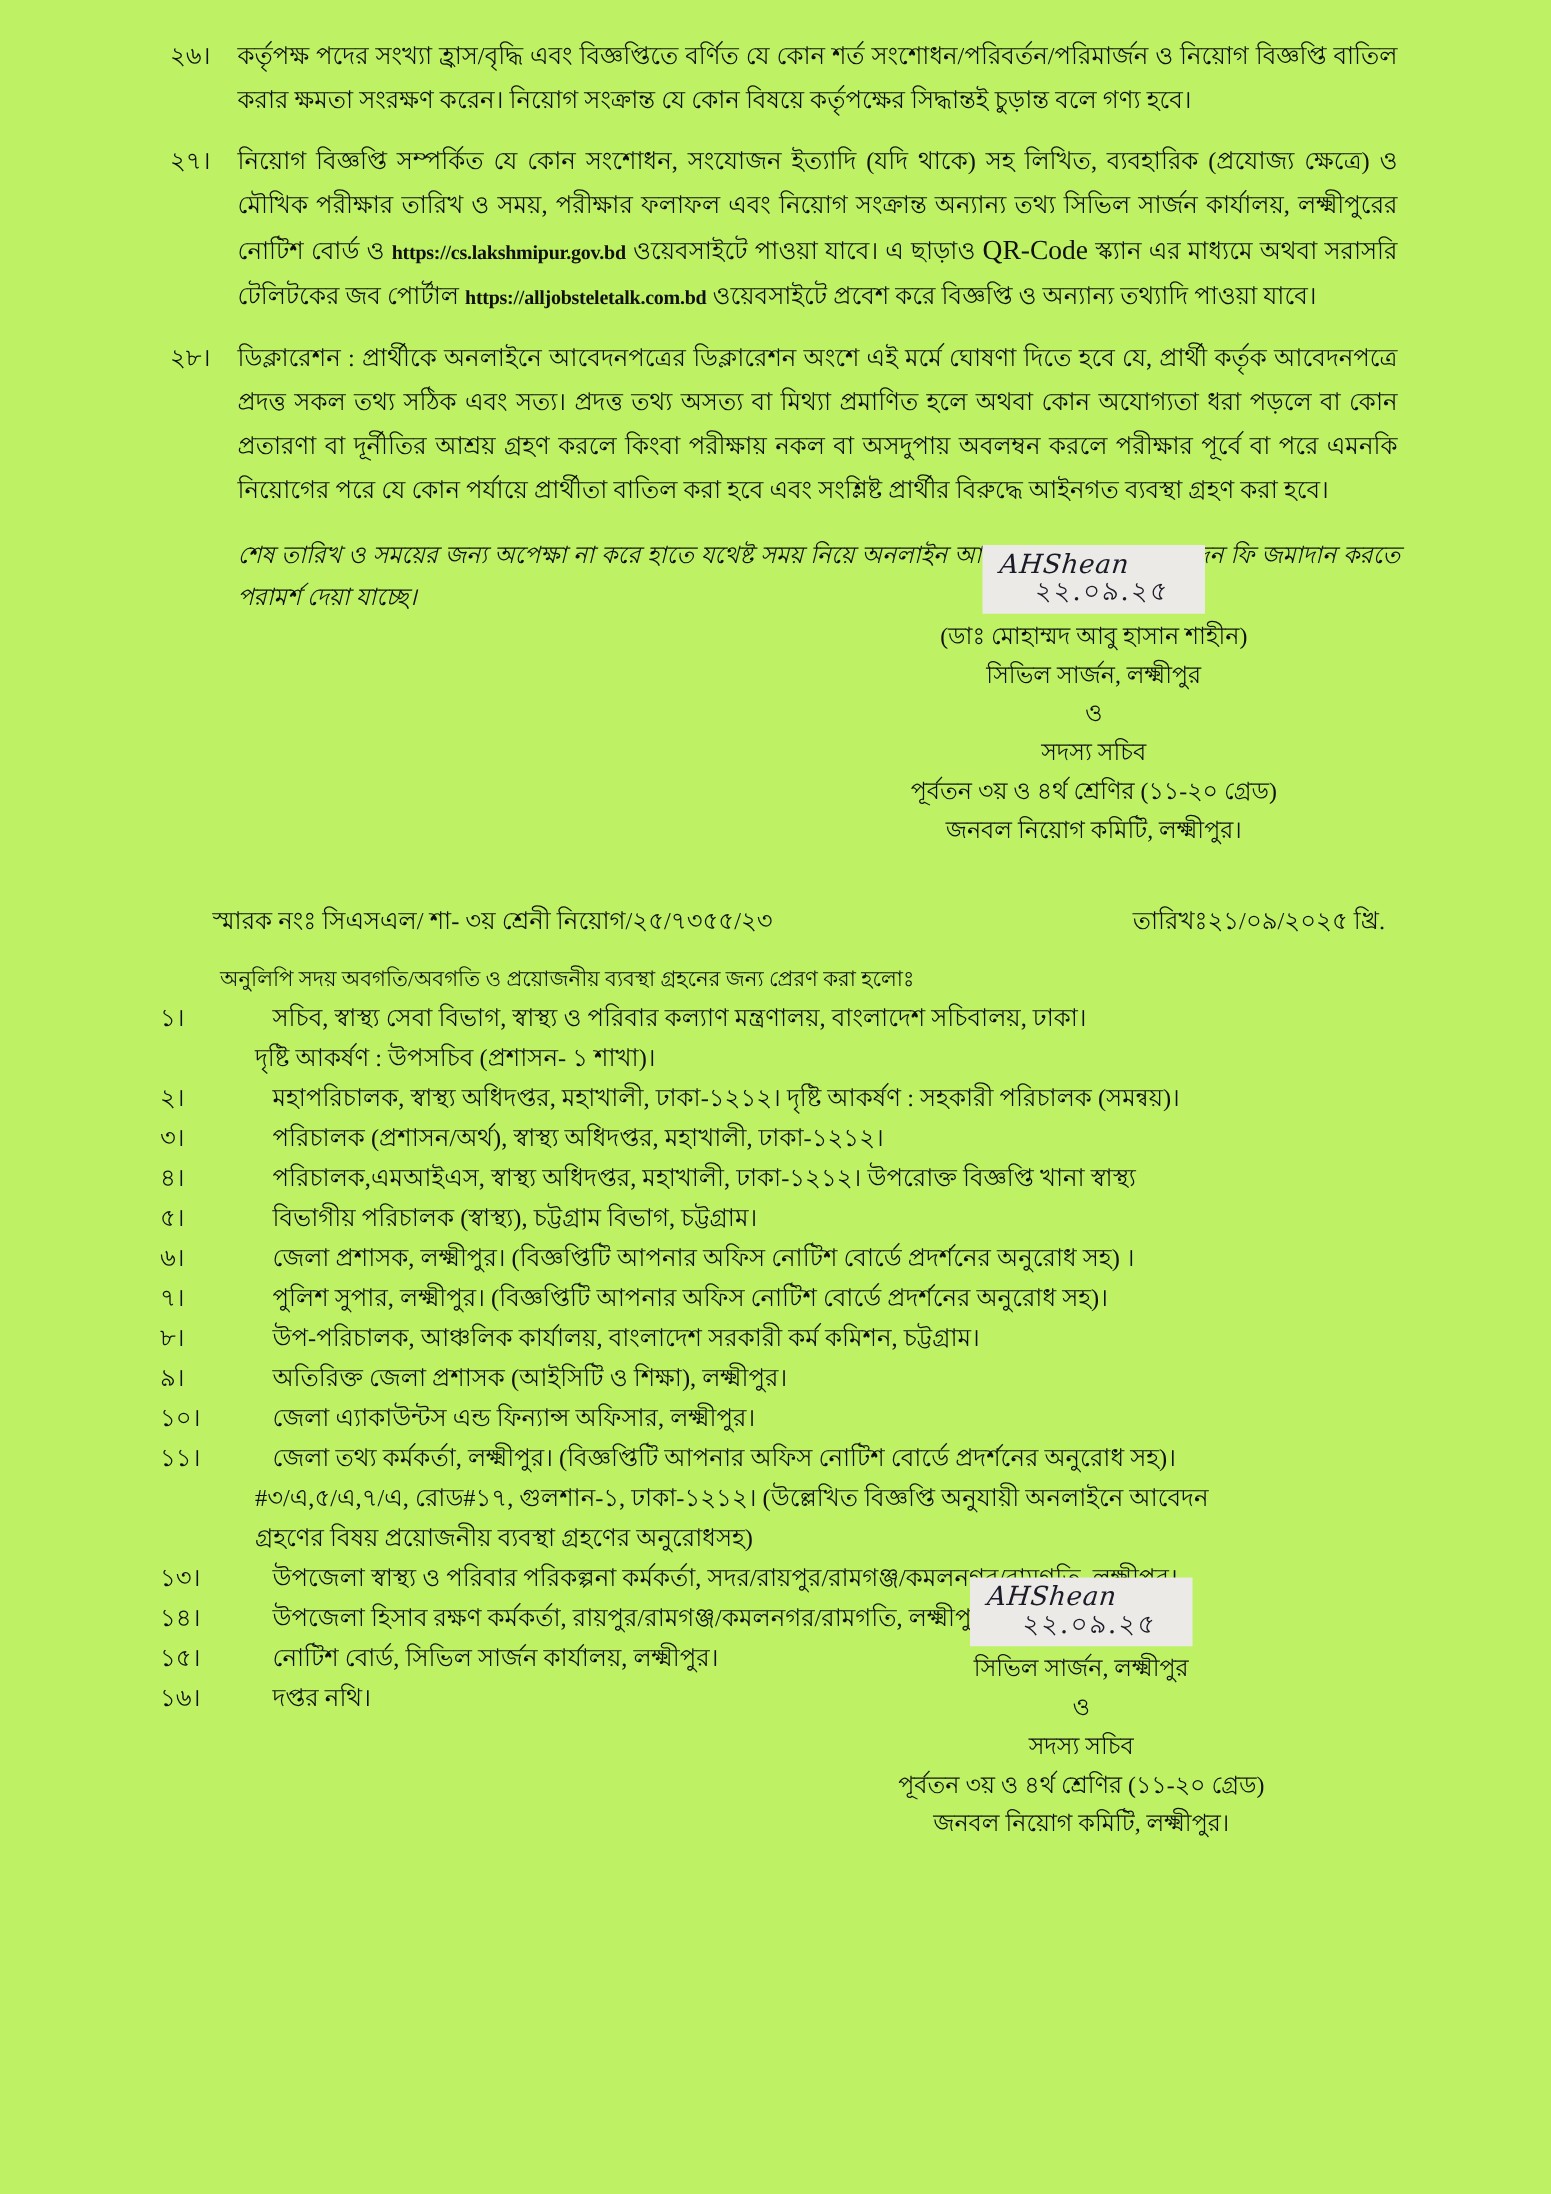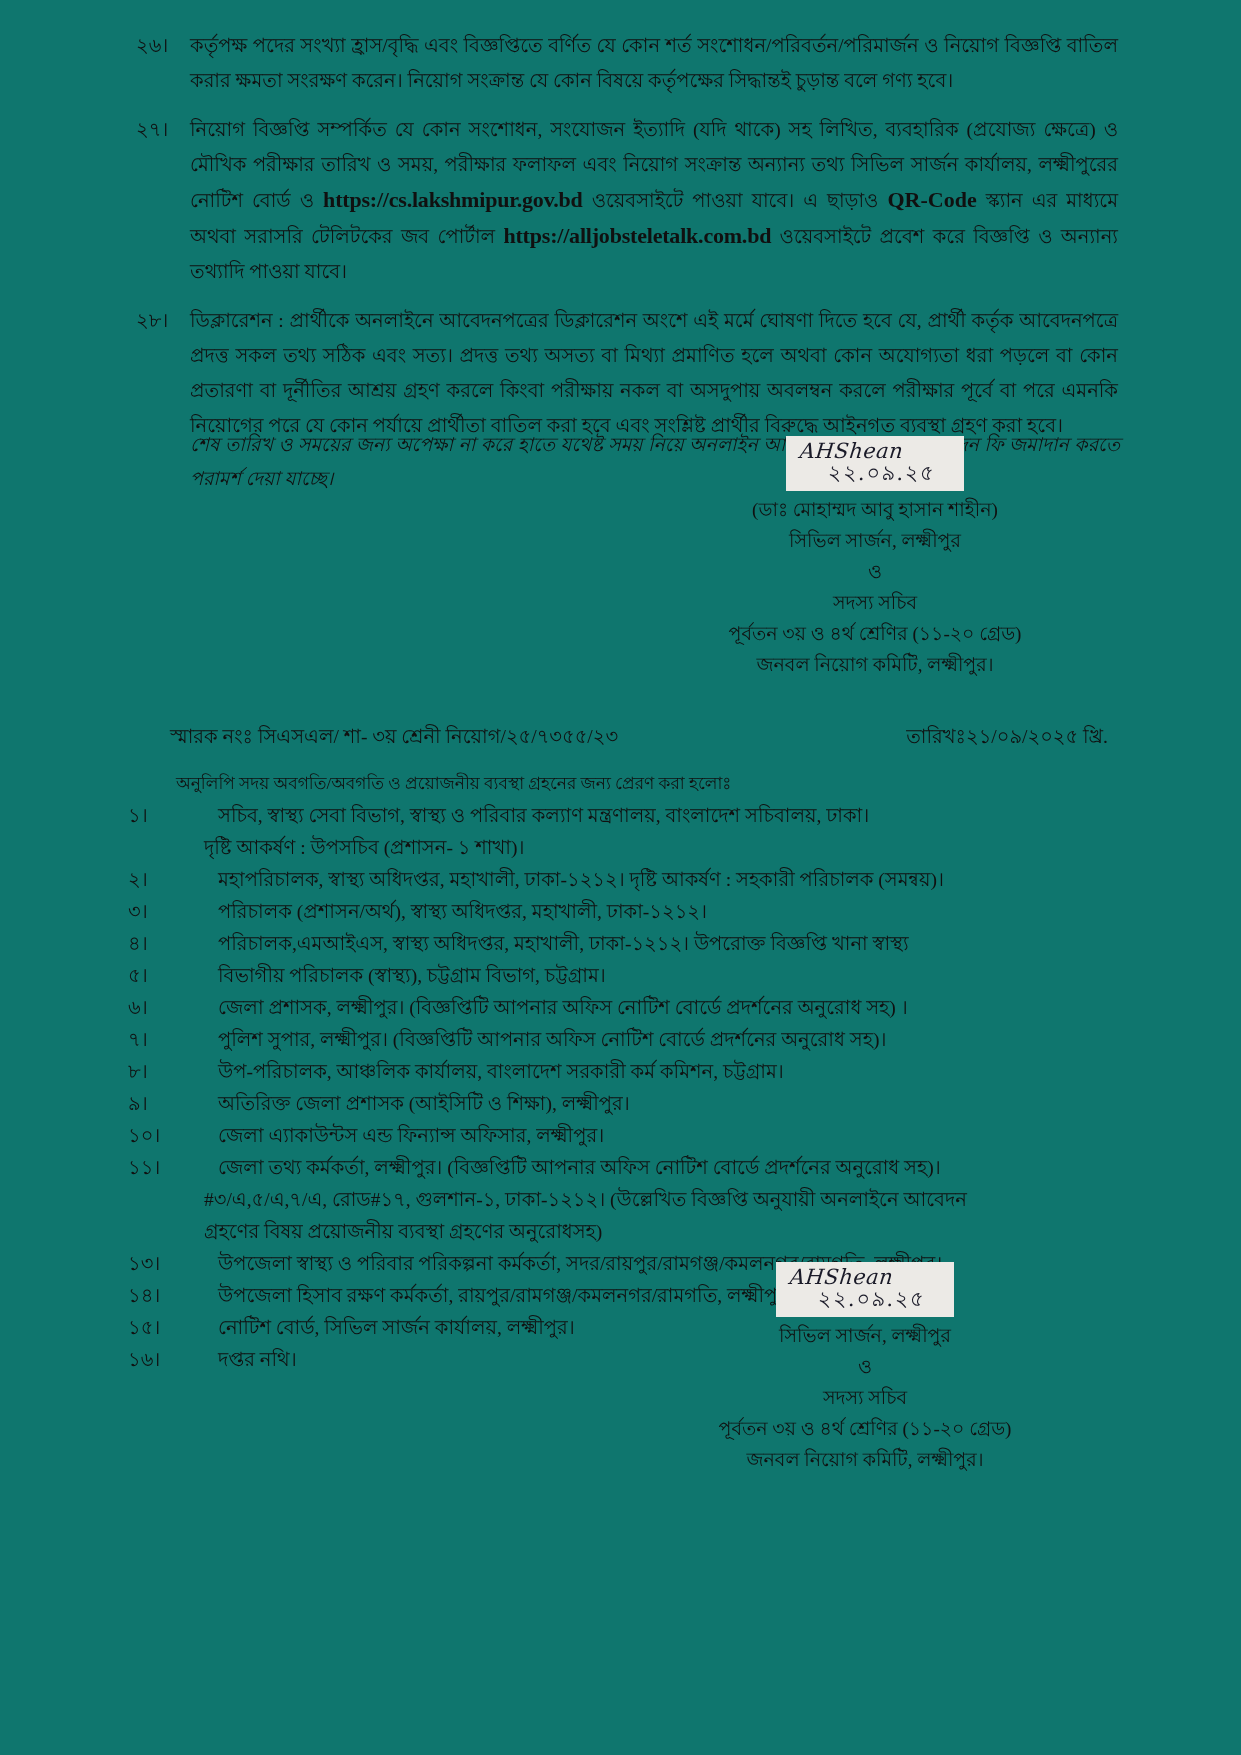--- a/index.html
+++ b/index.html
@@ -15,21 +15,21 @@
     font-family: "Liberation Serif", "DejaVu Serif", serif;
     color: #101010;
     overflow: hidden;
   }
 
   .page {
     position: absolute;
     left: 0; top: 0;
     width: 1241px;
     height: 1755px;
-    background: #0f766e;
+    background: #bef264;
     padding: 0;
     box-sizing: border-box;
   }
 
   
   .clause-block {
     position: absolute;
     left: 128px;
     top: 28px;
     width: 990px;
@@ -50,27 +50,26 @@
   .clause-body {
     flex: 1 1 auto;
     font-size: 19.5px;
     line-height: 35px;
     text-align: justify;
     text-justify: inter-word;
   }
   .clause-body .url {
     font-family: "Liberation Serif", "DejaVu Serif", serif;
     font-weight: 700;
-    font-size: 22px;
+    font-size: 16px;
     letter-spacing: -0.2px;
   }
   .clause-body .qr-label {
     font-family: "Liberation Serif", "DejaVu Serif", serif;
     font-size: 22px;
-    font-weight: bold;
   }
 
   
   .advisory {
     position: absolute;
     left: 190px;
     top: 428px;
     width: 930px;
     font-size: 19px;
     line-height: 34px;

